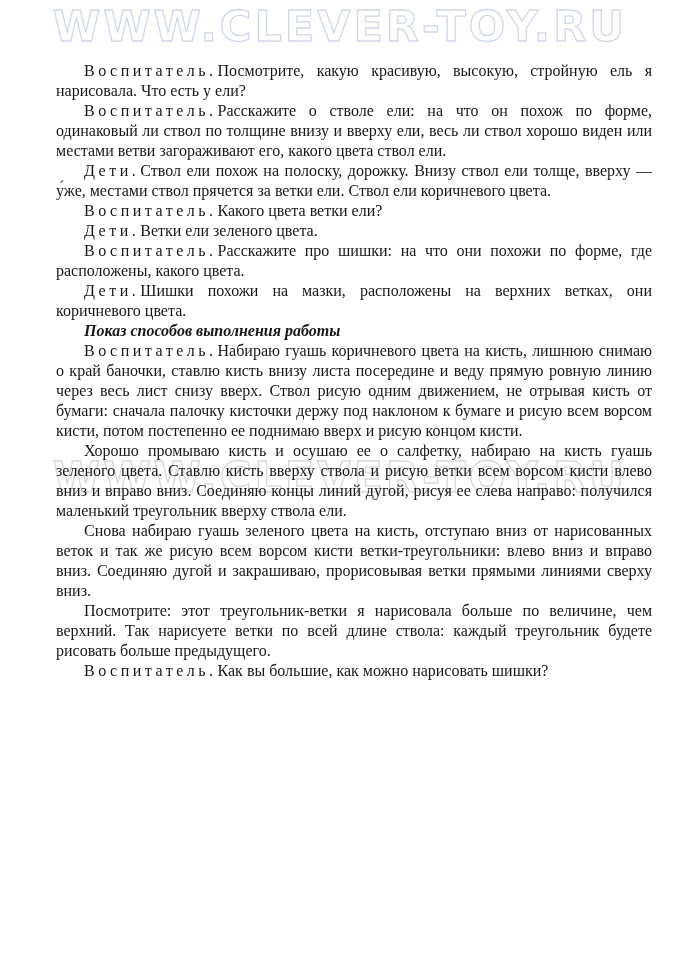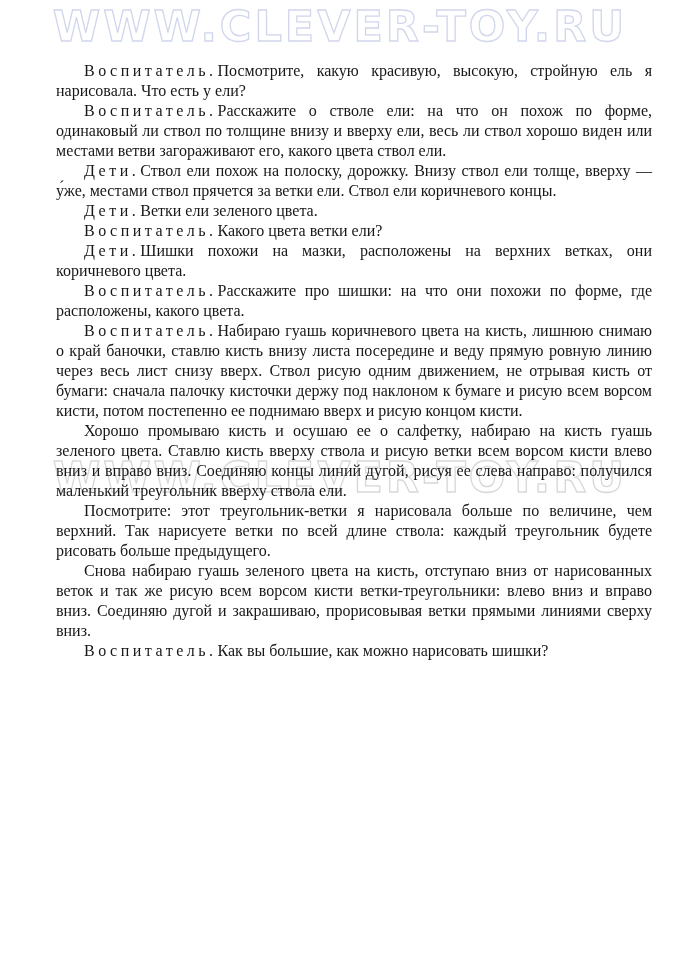--- a/index.html
+++ b/index.html
@@ -86,26 +86,27 @@
 </head>
 <body>
 
 <div class="page">
   <div class="watermark wm-top">WWW.CLEVER-TOY.RU</div>
   <div class="watermark wm-mid">WWW.CLEVER-TOY.RU</div>
 
   <main class="text-block" id="paragraphs">
       <p class="para style-dialog"><span class="speaker">Воспитатель.</span><span class="body">Посмотрите, какую красивую, высокую, стройную ель я нарисовала. Что есть у ели?</span></p>
       <p class="para style-dialog"><span class="speaker">Воспитатель.</span><span class="body">Расскажите о стволе ели: на что он похож по форме, одинаковый ли ствол по толщине внизу и вверху ели, весь ли ствол хорошо виден или местами ветви загораживают его, какого цвета ствол ели.</span></p>
-      <p class="para style-dialog"><span class="speaker">Дети.</span><span class="body">Ствол ели похож на полоску, дорожку. Внизу ствол ели толще, вверху — у́же, местами ствол прячется за ветки ели. Ствол ели коричневого концы.</span></p>
+      <p class="para style-dialog"><span class="speaker">Дети.</span><span class="body">Ствол ели похож на полоску, дорожку. Внизу ствол ели толще, вверху — у́же, местами ствол прячется за ветки ели. Ствол ели коричневого цвета.</span></p>
+      <p class="para style-dialog"><span class="speaker">Воспитатель.</span><span class="body">Какого цвета ветки ели?</span></p>
       <p class="para style-dialog"><span class="speaker">Дети.</span><span class="body">Ветки ели зеленого цвета.</span></p>
-      <p class="para style-dialog"><span class="speaker">Воспитатель.</span><span class="body">Какого цвета ветки ели?</span></p>
+      <p class="para style-dialog"><span class="speaker">Воспитатель.</span><span class="body">Расскажите про шишки: на что они похожи по форме, где расположены, какого цвета.</span></p>
       <p class="para style-dialog"><span class="speaker">Дети.</span><span class="body">Шишки похожи на мазки, расположены на верхних ветках, они коричневого цвета.</span></p>
-      <p class="para style-dialog"><span class="speaker">Воспитатель.</span><span class="body">Расскажите про шишки: на что они похожи по форме, где расположены, какого цвета.</span></p>
+      <p class="para style-heading"><span class="body">Показ способов выполнения работы</span></p>
       <p class="para style-dialog"><span class="speaker">Воспитатель.</span><span class="body">Набираю гуашь коричневого цвета на кисть, лишнюю снимаю о край баночки, ставлю кисть внизу листа посередине и веду прямую ровную линию через весь лист снизу вверх. Ствол рисую одним движением, не отрывая кисть от бумаги: сначала палочку кисточки держу под наклоном к бумаге и рисую всем ворсом кисти, потом постепенно ее поднимаю вверх и рисую концом кисти.</span></p>
       <p class="para style-plain"><span class="body">Хорошо промываю кисть и осушаю ее о салфетку, набираю на кисть гуашь зеленого цвета. Ставлю кисть вверху ствола и рисую ветки всем ворсом кисти влево вниз и вправо вниз. Соединяю концы линий дугой, рисуя ее слева направо: получился маленький треугольник вверху ствола ели.</span></p>
+      <p class="para style-plain"><span class="body">Снова набираю гуашь зеленого цвета на кисть, отступаю вниз от нарисованных веток и так же рисую всем ворсом кисти ветки-треугольники: влево вниз и вправо вниз. Соединяю дугой и закрашиваю, прорисовывая ветки прямыми линиями сверху вниз.</span></p>
       <p class="para style-plain"><span class="body">Посмотрите: этот треугольник-ветки я нарисовала больше по величине, чем верхний. Так нарисуете ветки по всей длине ствола: каждый треугольник будете рисовать больше предыдущего.</span></p>
-      <p class="para style-plain"><span class="body">Снова набираю гуашь зеленого цвета на кисть, отступаю вниз от нарисованных веток и так же рисую всем ворсом кисти ветки-треугольники: влево вниз и вправо вниз. Соединяю дугой и закрашиваю, прорисовывая ветки прямыми линиями сверху вниз.</span></p>
       <p class="para style-dialog"><span class="speaker">Воспитатель.</span><span class="body">Как вы большие, как можно нарисовать шишки?</span></p>
     </main>
 
   <div class="page-number">13</div>
 </div>
 
 </body></html>

